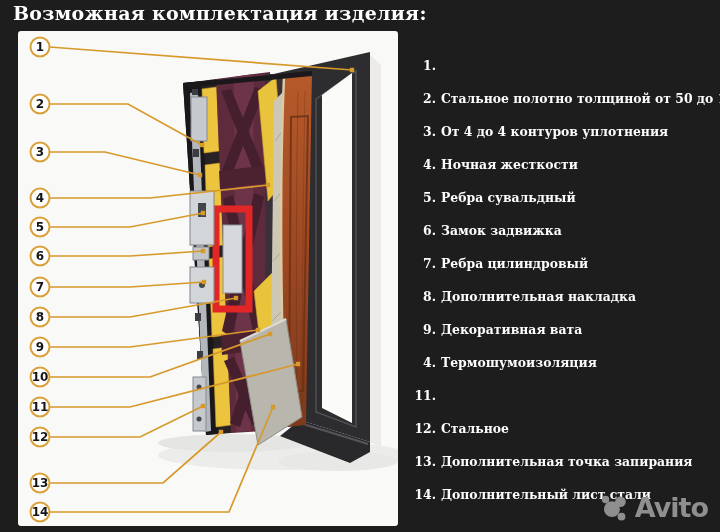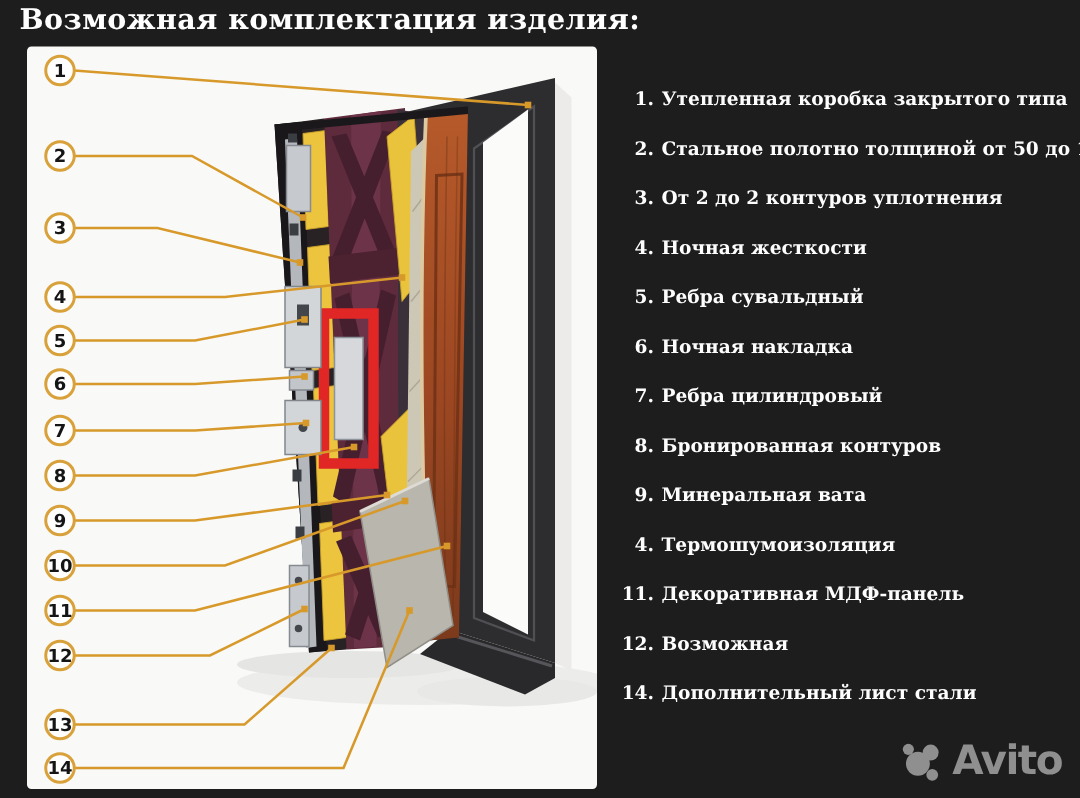--- a/index.html
+++ b/index.html
@@ -202,65 +202,67 @@
         <polyline points="31.5,481 211,481 255,376" fill="none" stroke="#d8992b" stroke-width="1.7"></polyline>
         <rect x="252.8" y="373.8" width="4.4" height="4.4" fill="#d8992b"></rect>
         <circle cx="22" cy="481" r="9.5" fill="#ffffff" stroke="#d9a13a" stroke-width="2"></circle>
         <text x="22" y="485.2" text-anchor="middle" class="callout-num">14</text>
       </svg>
   </div>
 
   <div class="component-list">
       <div class="component-row">
         <span class="component-num">1.</span>
-        <span class="component-label">Утепленная коробка закрытого типа</span>
       </div>
       <div class="component-row">
         <span class="component-num">2.</span>
         <span class="component-label">Стальное полотно толщиной от 50 до 105 мм</span>
       </div>
       <div class="component-row">
         <span class="component-num">3.</span>
-        <span class="component-label">От 2 до 2 контуров уплотнения</span>
+        <span class="component-label">От 4 до 4 контуров уплотнения</span>
       </div>
       <div class="component-row">
         <span class="component-num">4.</span>
         <span class="component-label">Ночная жесткости</span>
       </div>
       <div class="component-row">
         <span class="component-num">5.</span>
         <span class="component-label">Ребра сувальдный</span>
       </div>
       <div class="component-row">
         <span class="component-num">6.</span>
-        <span class="component-label">Ночная накладка</span>
+        <span class="component-label">Замок задвижка</span>
       </div>
       <div class="component-row">
         <span class="component-num">7.</span>
         <span class="component-label">Ребра цилиндровый</span>
       </div>
       <div class="component-row">
         <span class="component-num">8.</span>
-        <span class="component-label">Бронированная контуров</span>
+        <span class="component-label">Дополнительная накладка</span>
       </div>
       <div class="component-row">
         <span class="component-num">9.</span>
-        <span class="component-label">Минеральная вата</span>
+        <span class="component-label">Декоративная вата</span>
       </div>
       <div class="component-row">
         <span class="component-num">4.</span>
         <span class="component-label">Термошумоизоляция</span>
       </div>
       <div class="component-row">
         <span class="component-num">11.</span>
-        <span class="component-label">Декоративная МДФ-панель</span>
       </div>
       <div class="component-row">
         <span class="component-num">12.</span>
-        <span class="component-label">Возможная</span>
+        <span class="component-label">Стальное</span>
+      </div>
+      <div class="component-row">
+        <span class="component-num">13.</span>
+        <span class="component-label">Дополнительная точка запирания</span>
       </div>
       <div class="component-row">
         <span class="component-num">14.</span>
         <span class="component-label">Дополнительный лист стали</span>
       </div>
     </div>
 
   <div class="brand">
     <svg width="34" height="32" viewBox="0 0 32 30">
       <g fill="#8f8f8f">

